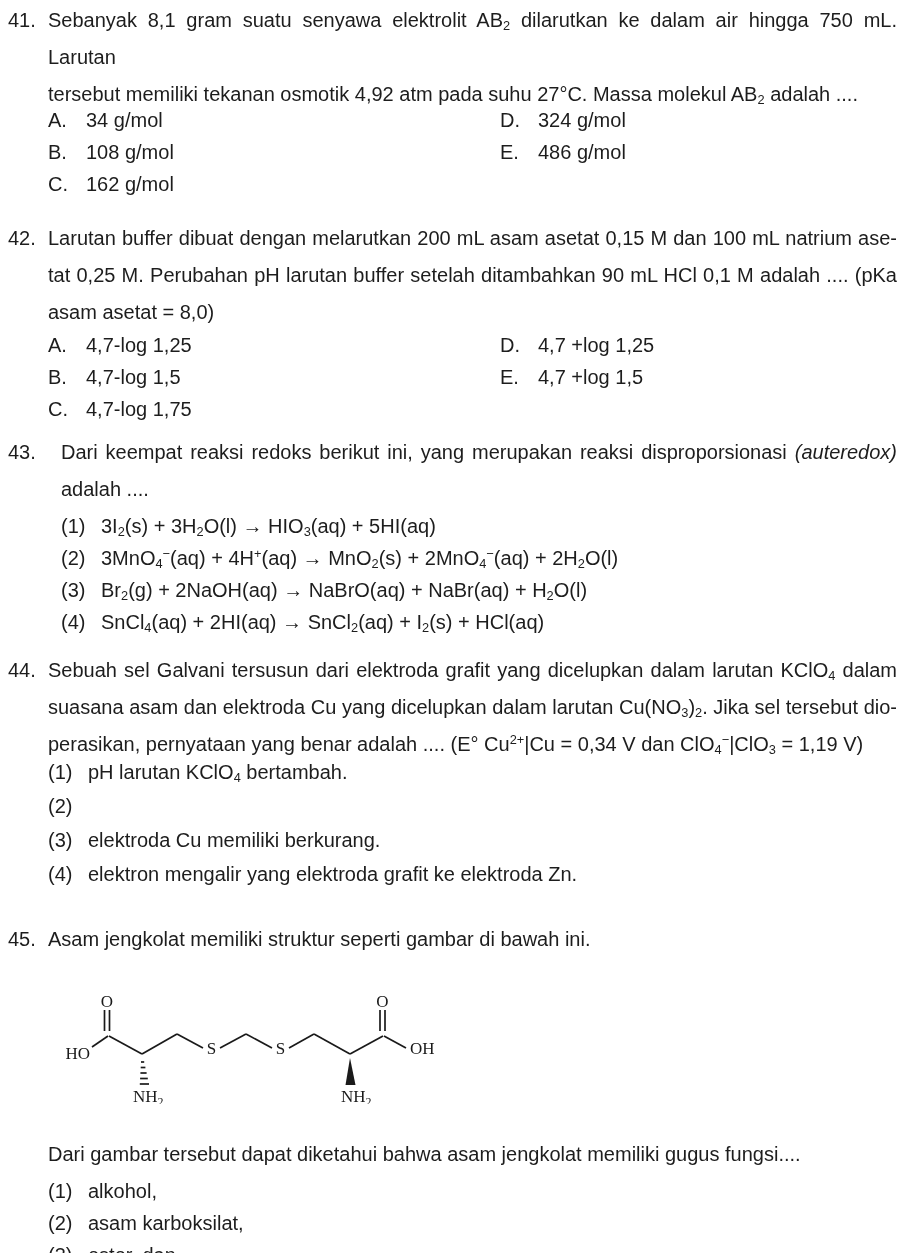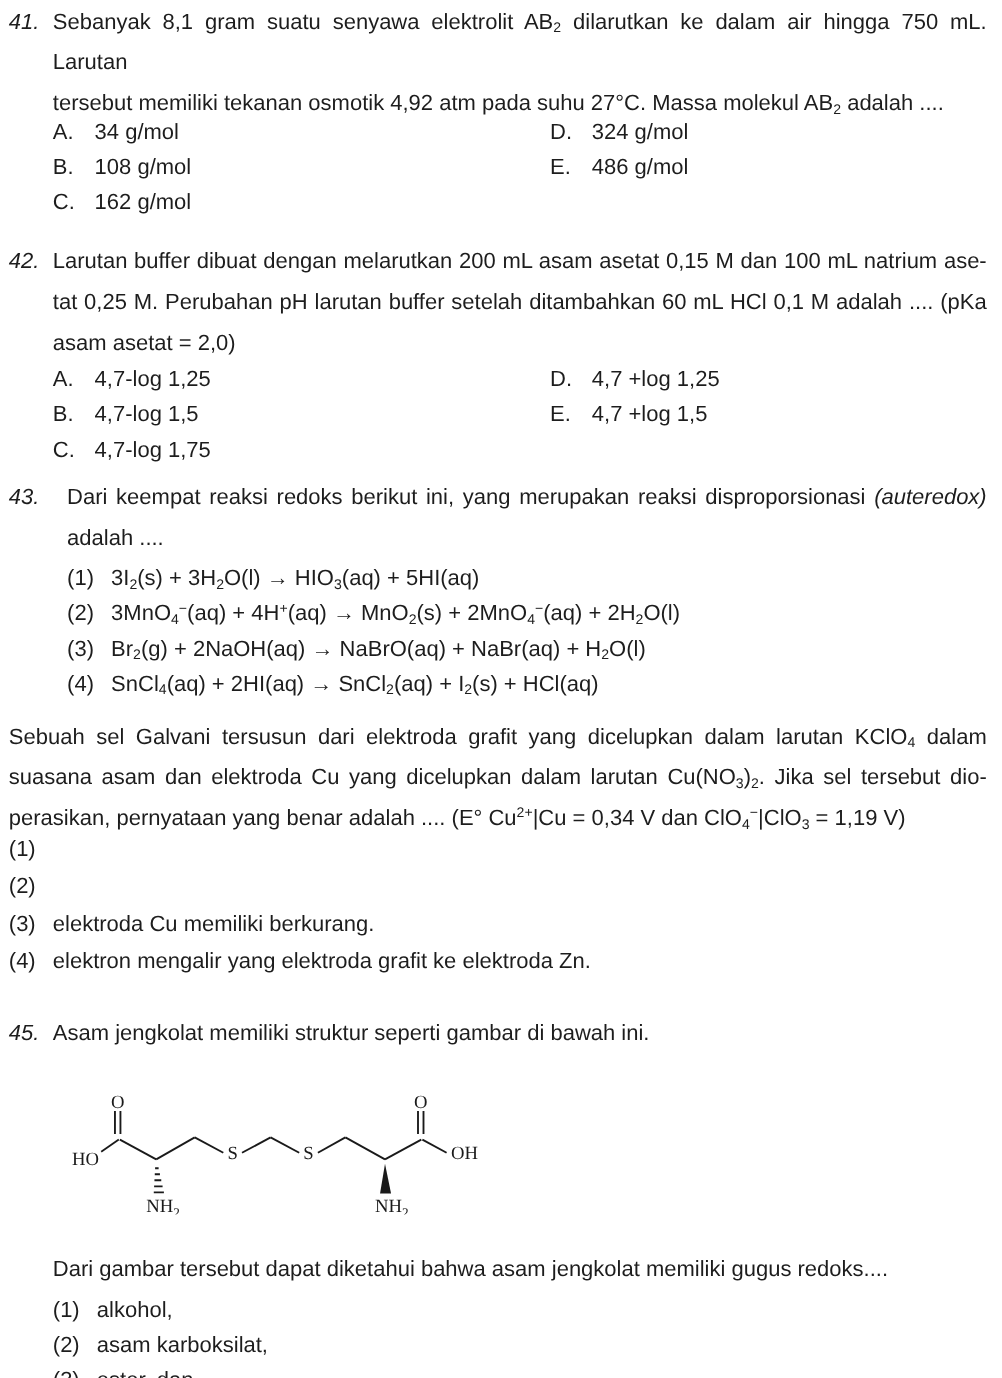--- a/index.html
+++ b/index.html
@@ -2,21 +2,21 @@
 <html><head>
 <meta charset="utf-8">
 <style>
   html,body{margin:0;padding:0;}
   body{
     width:911px;height:1253px;overflow:hidden;background:#ffffff;color:#1d1d1d;
     font-family:"Liberation Sans", sans-serif;font-size:20px;
   }
   .page{padding:2px 14px 0 8px;box-sizing:border-box;}
   .q{display:flex;}
-  .qnum{flex:0 0 40px;line-height:37px;font-style:italic;}
+  .qnum{flex:0 0 40px;line-height:37px;}
   .qbody{flex:1 1 auto;min-width:0;}
   .qline{line-height:37px;white-space:nowrap;}
   .qline.fill{white-space:normal;text-align:justify;text-align-last:justify;}
   sub,sup{line-height:0;font-size:64%;}
   sub{vertical-align:-0.25em;}
   sup{vertical-align:0.55em;}
   i{font-style:italic;}
   
   .opts{display:grid;grid-auto-flow:column;grid-template-rows:repeat(3,32px);grid-template-columns:452px auto;}
   .opt{display:flex;line-height:32px;}
@@ -73,22 +73,22 @@
             <span>486 g/mol</span>
           </div>
       </div>
     </div>
   </section>
 
   <section class="q q42">
     <div class="qnum">42.</div>
     <div class="qbody">
       <div class="qline fill">Larutan buffer dibuat dengan melarutkan 200 mL asam asetat 0,15 M dan 100 mL natrium ase-</div>
-      <div class="qline fill">tat 0,25 M. Perubahan pH larutan buffer setelah ditambahkan 60 mL HCl 0,1 M adalah .... (pKa</div>
-      <div class="qline">asam asetat = 2,0)</div>
+      <div class="qline fill">tat 0,25 M. Perubahan pH larutan buffer setelah ditambahkan 90 mL HCl 0,1 M adalah .... (pKa</div>
+      <div class="qline">asam asetat = 8,0)</div>
       <div class="opts">
         <div class="opt">
             <span class="opt-label">A.</span>
             <span>4,7-log 1,25</span>
           </div>
         <div class="opt">
             <span class="opt-label">B.</span>
             <span>4,7-log 1,5</span>
           </div>
         <div class="opt">
@@ -127,27 +127,29 @@
           </div>
         <div class="stmt">
             <span class="stmt-label">(4)</span>
             <span>SnCl<sub>4</sub>(aq) + 2HI(aq) → SnCl<sub>2</sub>(aq) + I<sub>2</sub>(s) + HCl(aq)</span>
           </div>
       </div>
     </div>
   </section>
 
   <section class="q q44">
+    <div class="qnum">44.</div>
     <div class="qbody">
       <div class="qline fill">Sebuah sel Galvani tersusun dari elektroda grafit yang dicelupkan dalam larutan KClO<sub>4</sub> dalam</div>
       <div class="qline fill">suasana asam dan elektroda Cu yang dicelupkan dalam larutan Cu(NO<sub>3</sub>)<sub>2</sub>. Jika sel tersebut dio-</div>
       <div class="qline">perasikan, pernyataan yang benar adalah .... (E° Cu<sup>2+</sup>|Cu = 0,34 V dan ClO<sub>4</sub><sup>−</sup>|ClO<sub>3</sub> = 1,19 V)</div>
       <div class="stmts">
         <div class="stmt">
             <span class="stmt-label">(1)</span>
+            <span>pH larutan KClO<sub>4</sub> bertambah.</span>
           </div>
         <div class="stmt">
             <span class="stmt-label">(2)</span>
           </div>
         <div class="stmt">
             <span class="stmt-label">(3)</span>
             <span>elektroda Cu memiliki berkurang.</span>
           </div>
         <div class="stmt">
             <span class="stmt-label">(4)</span>
@@ -203,21 +205,21 @@
         <text x="107" y="953" text-anchor="middle">O</text>
         <text x="90" y="1005" text-anchor="end">HO</text>
         <text x="211.5" y="1000" text-anchor="middle">S</text>
         <text x="280.5" y="1000" text-anchor="middle">S</text>
         <text x="382.5" y="953" text-anchor="middle">O</text>
         <text x="410" y="1000" text-anchor="start">OH</text>
         <text x="133" y="1048" text-anchor="start"><tspan>NH</tspan><tspan font-size="12" baseline-shift="-4">2</tspan></text>
         <text x="341" y="1048" text-anchor="start"><tspan>NH</tspan><tspan font-size="12" baseline-shift="-4">2</tspan></text>
       </svg>
 
-      <div class="qline followup">Dari gambar tersebut dapat diketahui bahwa asam jengkolat memiliki gugus redoks....</div>
+      <div class="qline followup">Dari gambar tersebut dapat diketahui bahwa asam jengkolat memiliki gugus fungsi....</div>
       <div class="stmts">
         <div class="stmt">
             <span class="stmt-label">(1)</span>
             <span>alkohol,</span>
           </div>
         <div class="stmt">
             <span class="stmt-label">(2)</span>
             <span>asam karboksilat,</span>
           </div>
         <div class="stmt">

